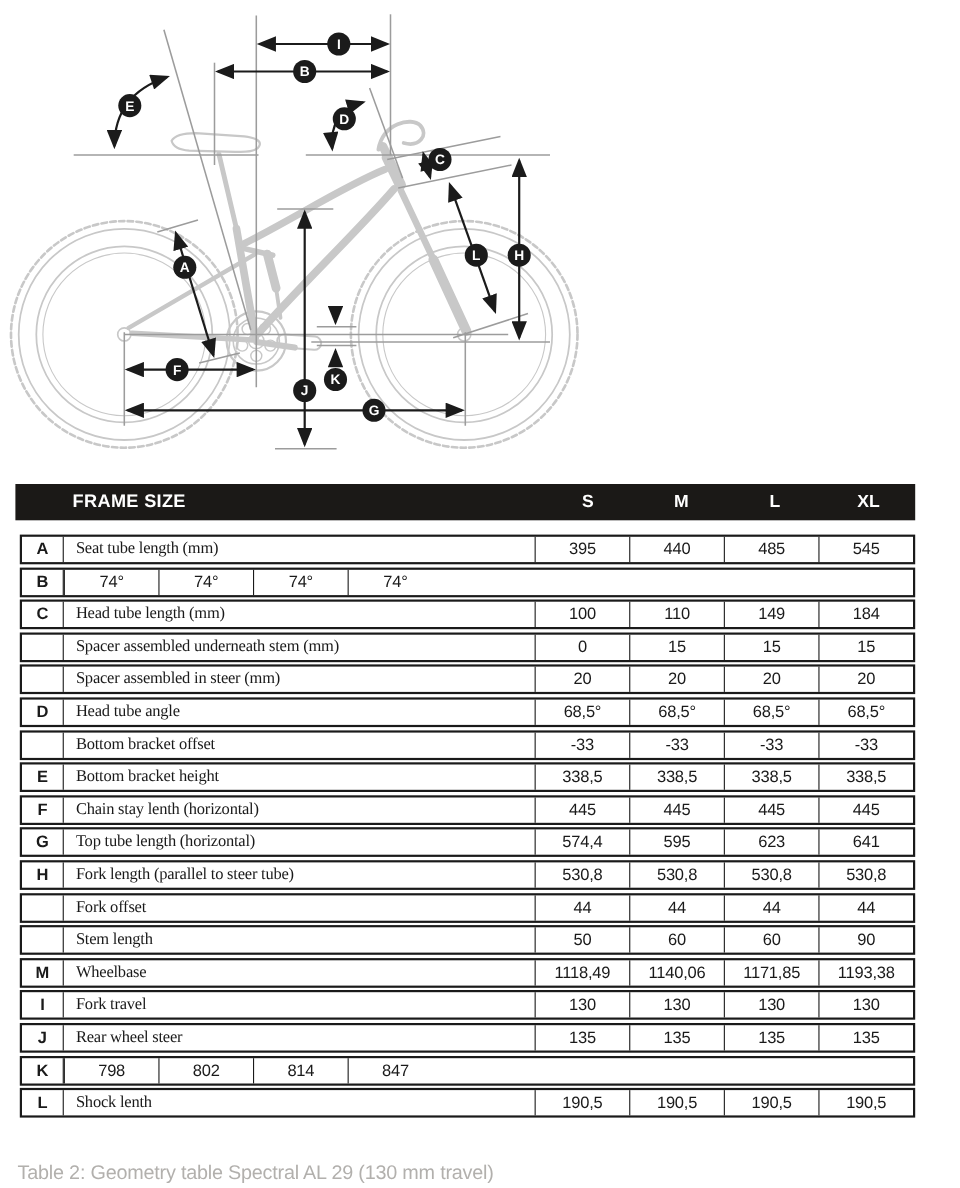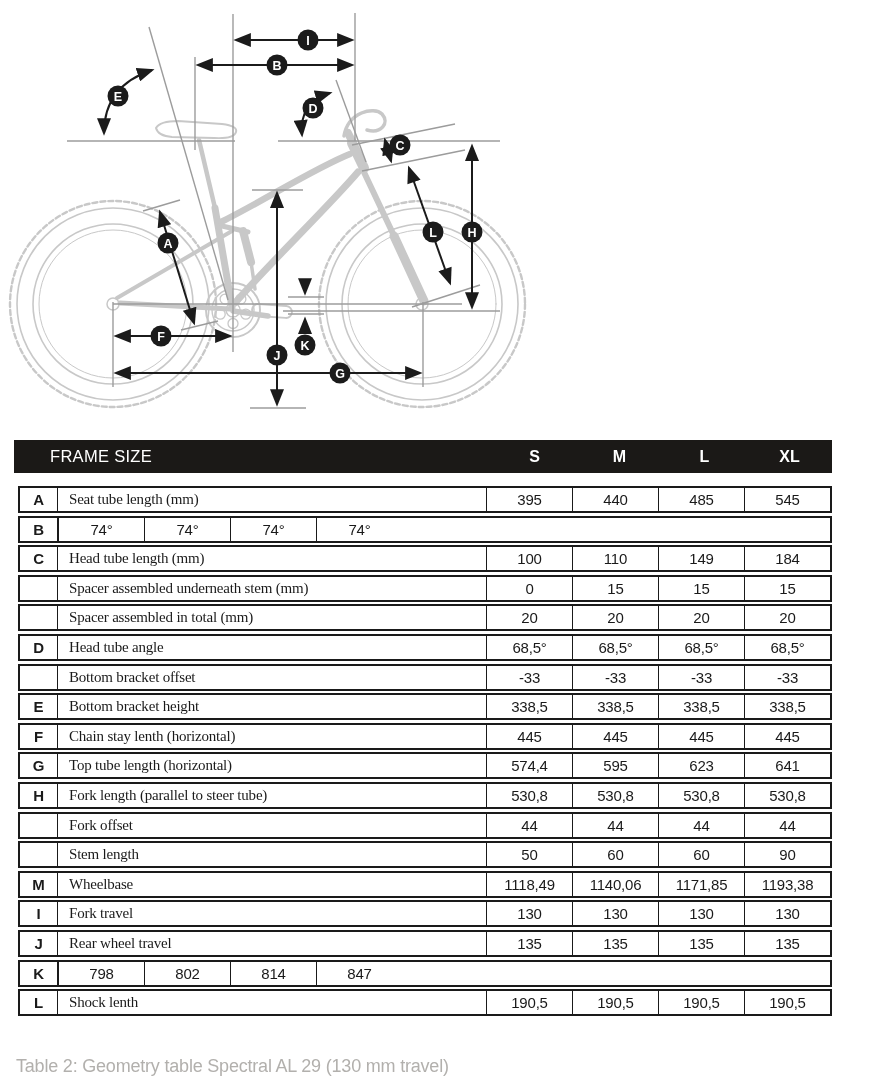--- a/index.html
+++ b/index.html
@@ -8,22 +8,22 @@
     font-family:"Liberation Sans", sans-serif;color:#1a1a1a;
   }
   
   .diagram{position:absolute;left:0;top:0;}
   
   .thead{
     position:absolute;left:14px;top:440px;width:818px;height:33px;
     background:#1b1917;color:#ffffff;display:flex;align-items:center;box-sizing:border-box;
   }
   .thead-label{
-    width:478px;box-sizing:border-box;padding-left:36px;
-    font-weight:normal;font-size:16.5px;letter-spacing:.3px;
+    width:478px;box-sizing:border-box;padding-left:52px;
+    font-weight:bold;font-size:16.5px;letter-spacing:.3px;
   }
   .thead-cols{display:flex;}
   .thcol{width:85px;text-align:center;font-weight:bold;font-size:16px;}
   
   .tbody{position:absolute;left:18px;top:486px;width:814px;}
   .row{
     display:flex;align-items:stretch;height:27px;box-sizing:border-box;
     border:2px solid #1a1a1a;background:#fff;margin-bottom:2.6px;
   }
   .cell{display:flex;align-items:center;justify-content:center;font-size:15px;letter-spacing:-.2px;}
@@ -222,21 +222,21 @@
       <div class="row">
         <div class="cell letter"></div>
         <div class="cell label">Spacer assembled underneath stem (mm)</div>
         <div class="cell val">0</div>
         <div class="cell val">15</div>
         <div class="cell val">15</div>
         <div class="cell val">15</div>
       </div>
       <div class="row">
         <div class="cell letter"></div>
-        <div class="cell label">Spacer assembled in total (mm)</div>
+        <div class="cell label">Spacer assembled in steer (mm)</div>
         <div class="cell val">20</div>
         <div class="cell val">20</div>
         <div class="cell val">20</div>
         <div class="cell val">20</div>
       </div>
       <div class="row">
         <div class="cell letter">D</div>
         <div class="cell label">Head tube angle</div>
         <div class="cell val">68,5°</div>
         <div class="cell val">68,5°</div>
@@ -310,21 +310,21 @@
       <div class="row">
         <div class="cell letter">I</div>
         <div class="cell label">Fork travel</div>
         <div class="cell val">130</div>
         <div class="cell val">130</div>
         <div class="cell val">130</div>
         <div class="cell val">130</div>
       </div>
       <div class="row">
         <div class="cell letter">J</div>
-        <div class="cell label">Rear wheel travel</div>
+        <div class="cell label">Rear wheel steer</div>
         <div class="cell val">135</div>
         <div class="cell val">135</div>
         <div class="cell val">135</div>
         <div class="cell val">135</div>
       </div>
       <div class="row">
         <div class="cell letter">K</div>
         <div class="cell val">798</div>
         <div class="cell val">802</div>
         <div class="cell val">814</div>

